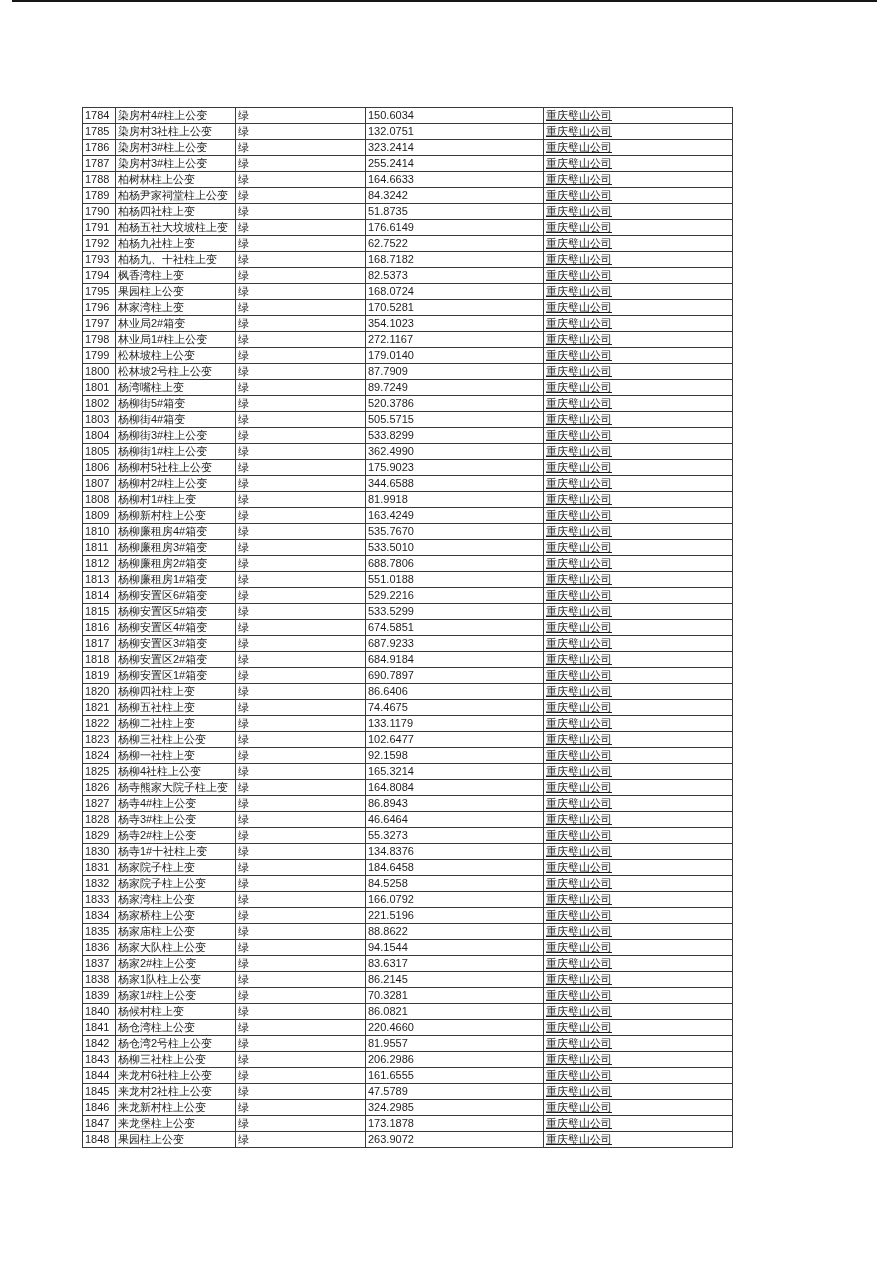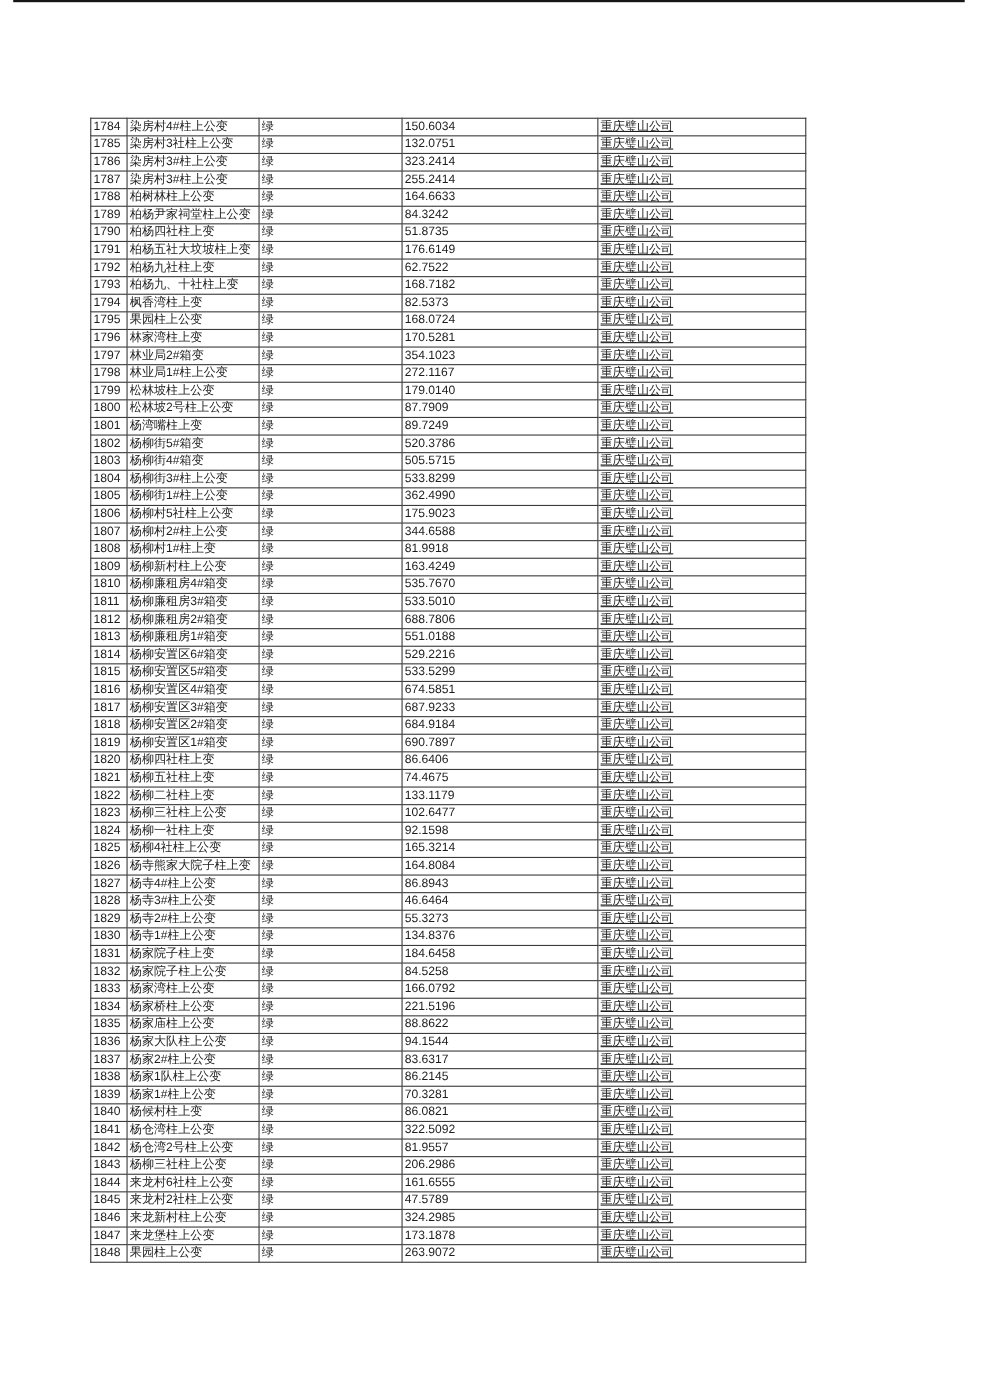--- a/index.html
+++ b/index.html
@@ -380,21 +380,21 @@
   </tr>
         <tr>
     <td class="col-id">1829</td>
     <td class="col-name">杨寺2#柱上公变</td>
     <td class="col-status">绿</td>
     <td class="col-value">55.3273</td>
     <td class="col-company"><span class="company-link">重庆璧山公司</span></td>
   </tr>
         <tr>
     <td class="col-id">1830</td>
-    <td class="col-name">杨寺1#柱上公变</td>
+    <td class="col-name">杨寺1#十社柱上变</td>
     <td class="col-status">绿</td>
     <td class="col-value">134.8376</td>
     <td class="col-company"><span class="company-link">重庆璧山公司</span></td>
   </tr>
         <tr>
     <td class="col-id">1831</td>
     <td class="col-name">杨家院子柱上变</td>
     <td class="col-status">绿</td>
     <td class="col-value">184.6458</td>
     <td class="col-company"><span class="company-link">重庆璧山公司</span></td>
@@ -459,21 +459,21 @@
     <td class="col-id">1840</td>
     <td class="col-name">杨候村柱上变</td>
     <td class="col-status">绿</td>
     <td class="col-value">86.0821</td>
     <td class="col-company"><span class="company-link">重庆璧山公司</span></td>
   </tr>
         <tr>
     <td class="col-id">1841</td>
     <td class="col-name">杨仓湾柱上公变</td>
     <td class="col-status">绿</td>
-    <td class="col-value">322.5092</td>
+    <td class="col-value">220.4660</td>
     <td class="col-company"><span class="company-link">重庆璧山公司</span></td>
   </tr>
         <tr>
     <td class="col-id">1842</td>
     <td class="col-name">杨仓湾2号柱上公变</td>
     <td class="col-status">绿</td>
     <td class="col-value">81.9557</td>
     <td class="col-company"><span class="company-link">重庆璧山公司</span></td>
   </tr>
         <tr>

